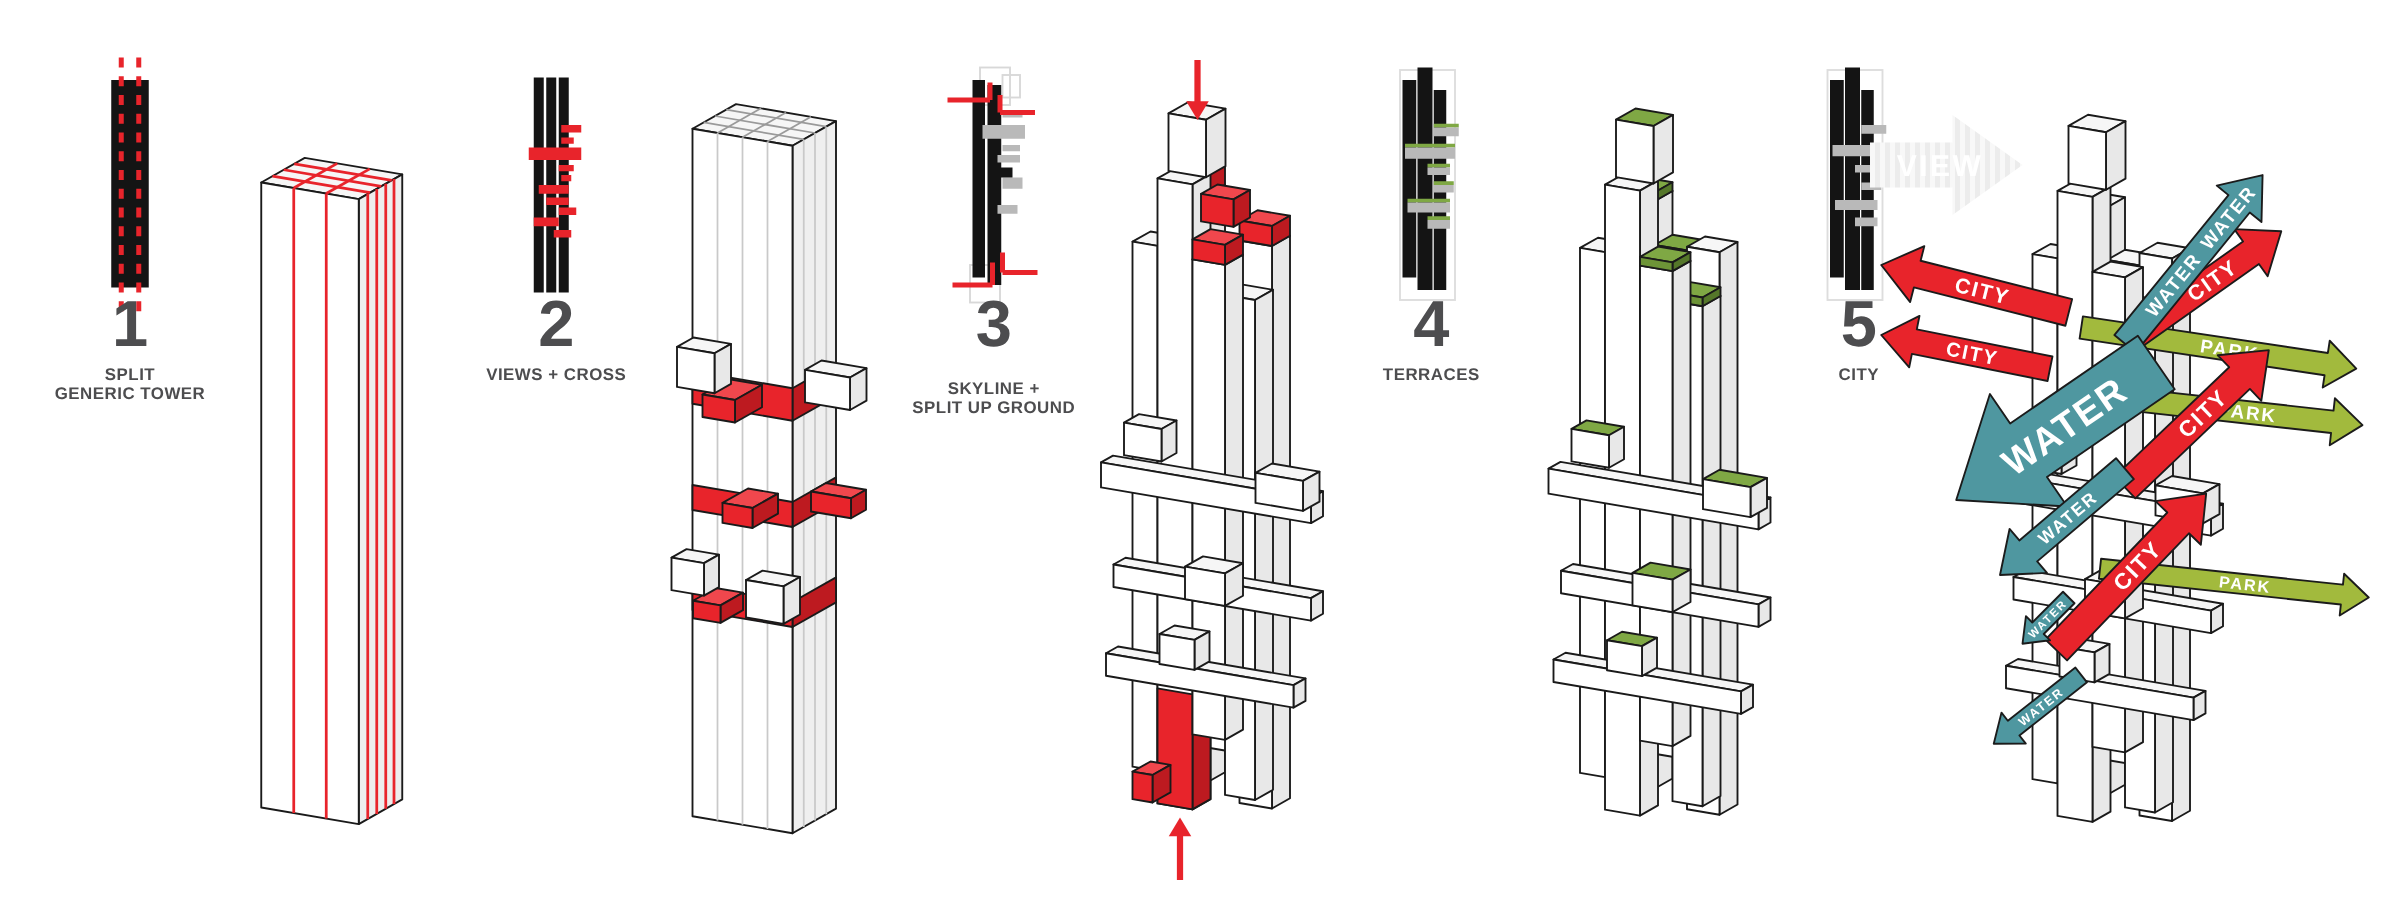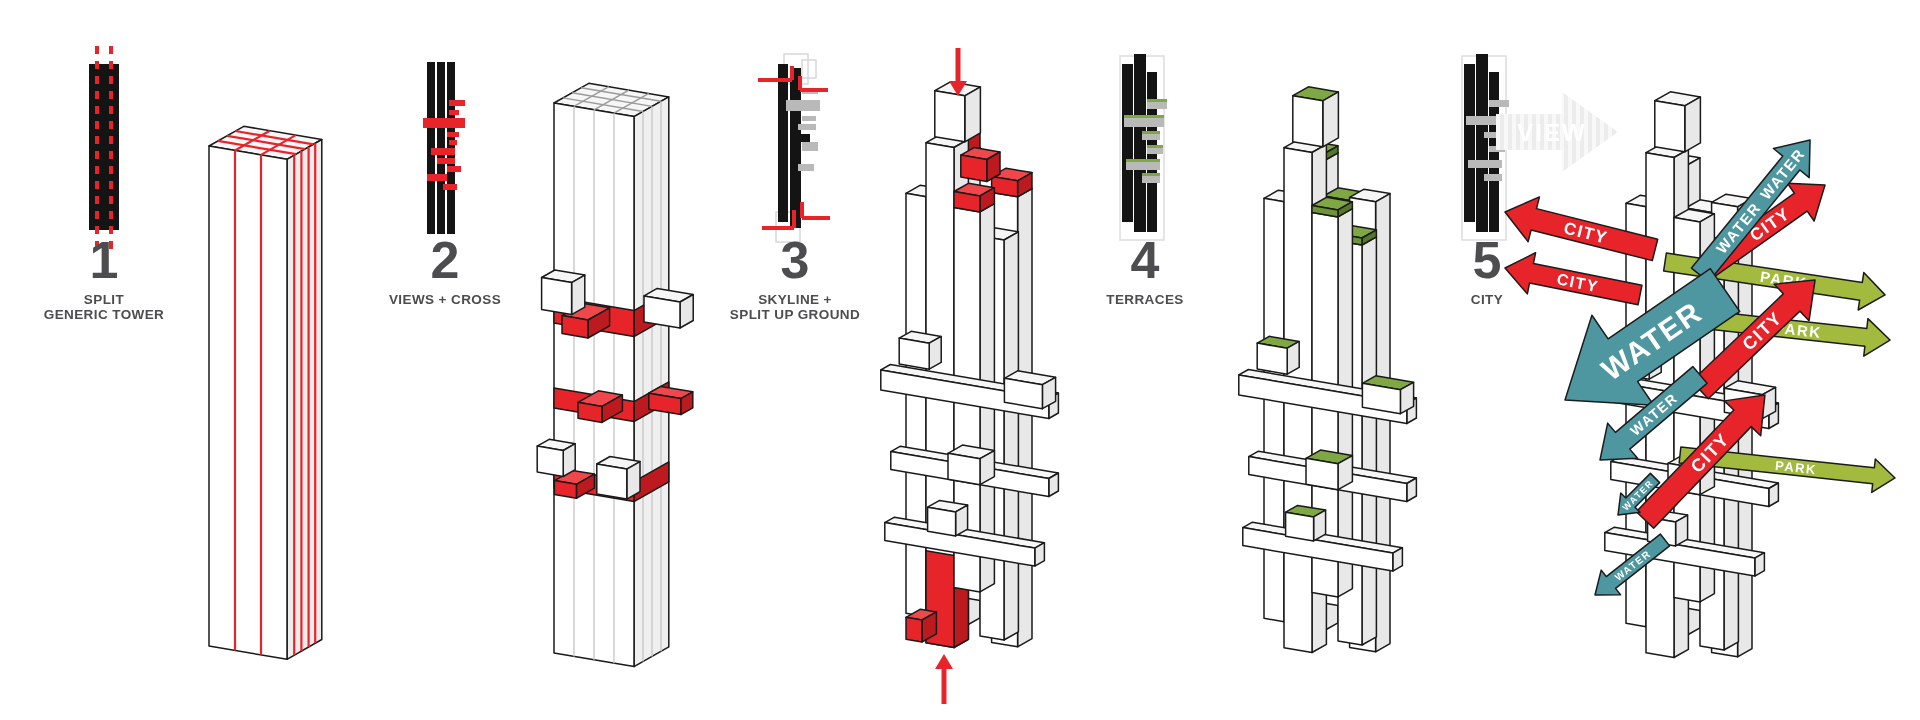--- a/index.html
+++ b/index.html
@@ -132,21 +132,21 @@
     </g>
     <rect x="44" y="82" width="10" height="8" fill="#141414"></rect>
     <g stroke="#E8242B" stroke-width="4" fill="none">
       <path d="M2,28 H36 M36,14 V28"></path>
       <path d="M44,38 H72 M44,24 V38"></path>
       <path d="M6,176 H38 M38,158 V176"></path>
       <path d="M46,166 H74 M46,150 V166"></path>
     </g>
   </svg>
   <div class="num" style="left:725px;top:234px">3</div>
-  <div class="step-label" style="left:665px;top:292px">
+  <div class="step-label" style="left:665px;top:303px">
     <div>SKYLINE +</div>
     <div>SPLIT UP GROUND</div>
   </div>
   <svg class="abs" id="t3" style="left:858px;top:40px" width="225" height="670" viewBox="0 0 225 670">
       <polygon points="81.6,111.5 107.6,116.0 122.0,107.8 96.0,103.4" fill="#F6F6F6" stroke="#1A1A1A" stroke-width="1.5" stroke-linejoin="round"></polygon>
       <polygon points="107.6,586.0 122.0,577.8 122.0,107.8 107.6,116.0" fill="#E8E8E8" stroke="#1A1A1A" stroke-width="1.5" stroke-linejoin="round"></polygon>
       <polygon points="81.6,581.5 107.6,586.0 107.6,116.0 81.6,111.5" fill="#FFFFFF" stroke="#1A1A1A" stroke-width="1.5" stroke-linejoin="round"></polygon>
       <polygon points="81.6,95.5 107.6,100.0 122.0,91.8 96.0,87.4" fill="#F0474D" stroke="#1A1A1A" stroke-width="1.5" stroke-linejoin="round"></polygon>
       <polygon points="107.6,116.0 122.0,107.8 122.0,91.8 107.6,100.0" fill="#BD1A20" stroke="#1A1A1A" stroke-width="1.5" stroke-linejoin="round"></polygon>
       <polygon points="81.6,111.5 107.6,116.0 107.6,100.0 81.6,95.5" fill="#E8242B" stroke="#1A1A1A" stroke-width="1.5" stroke-linejoin="round"></polygon>

